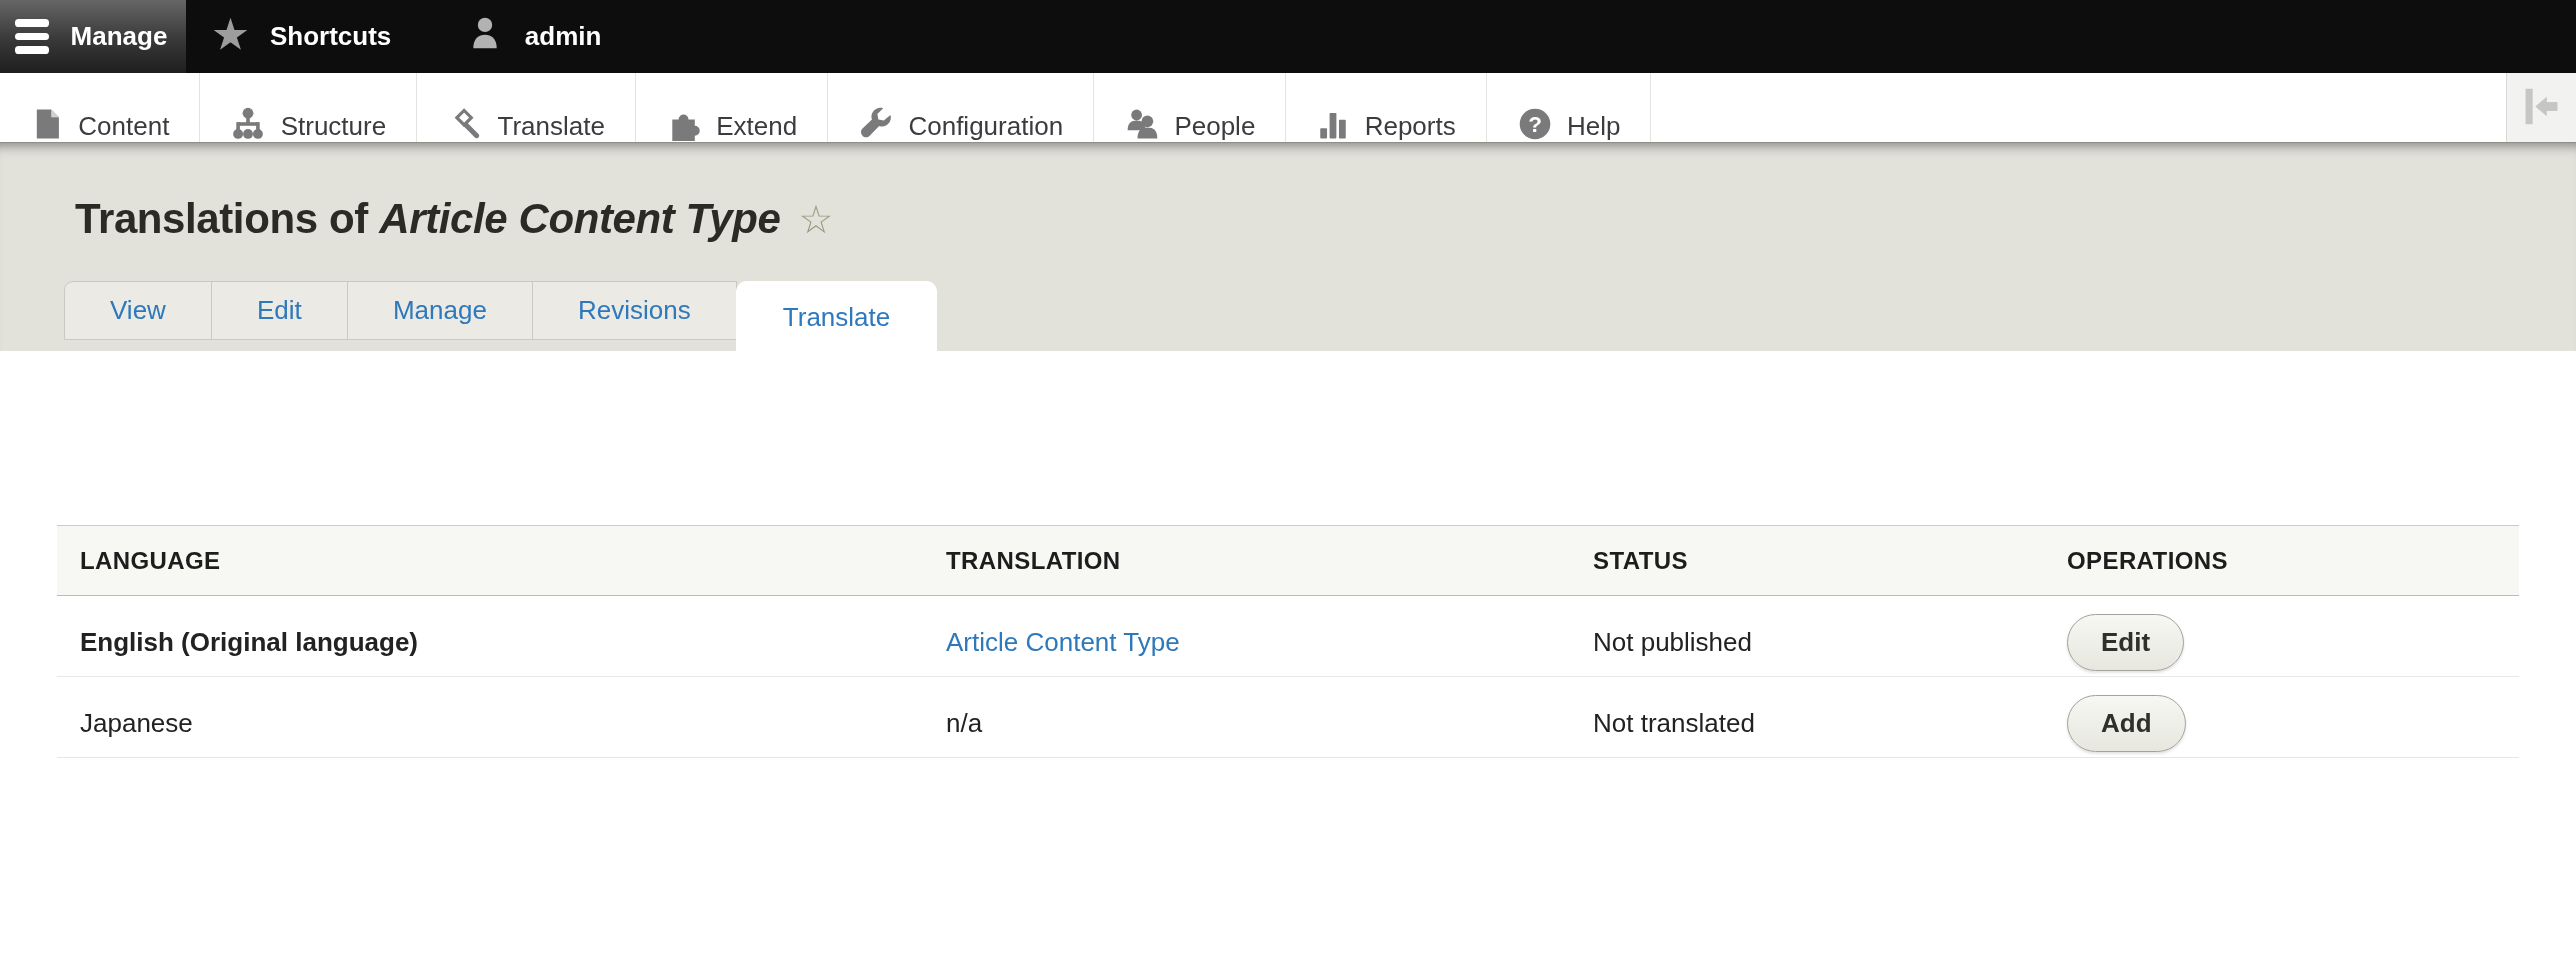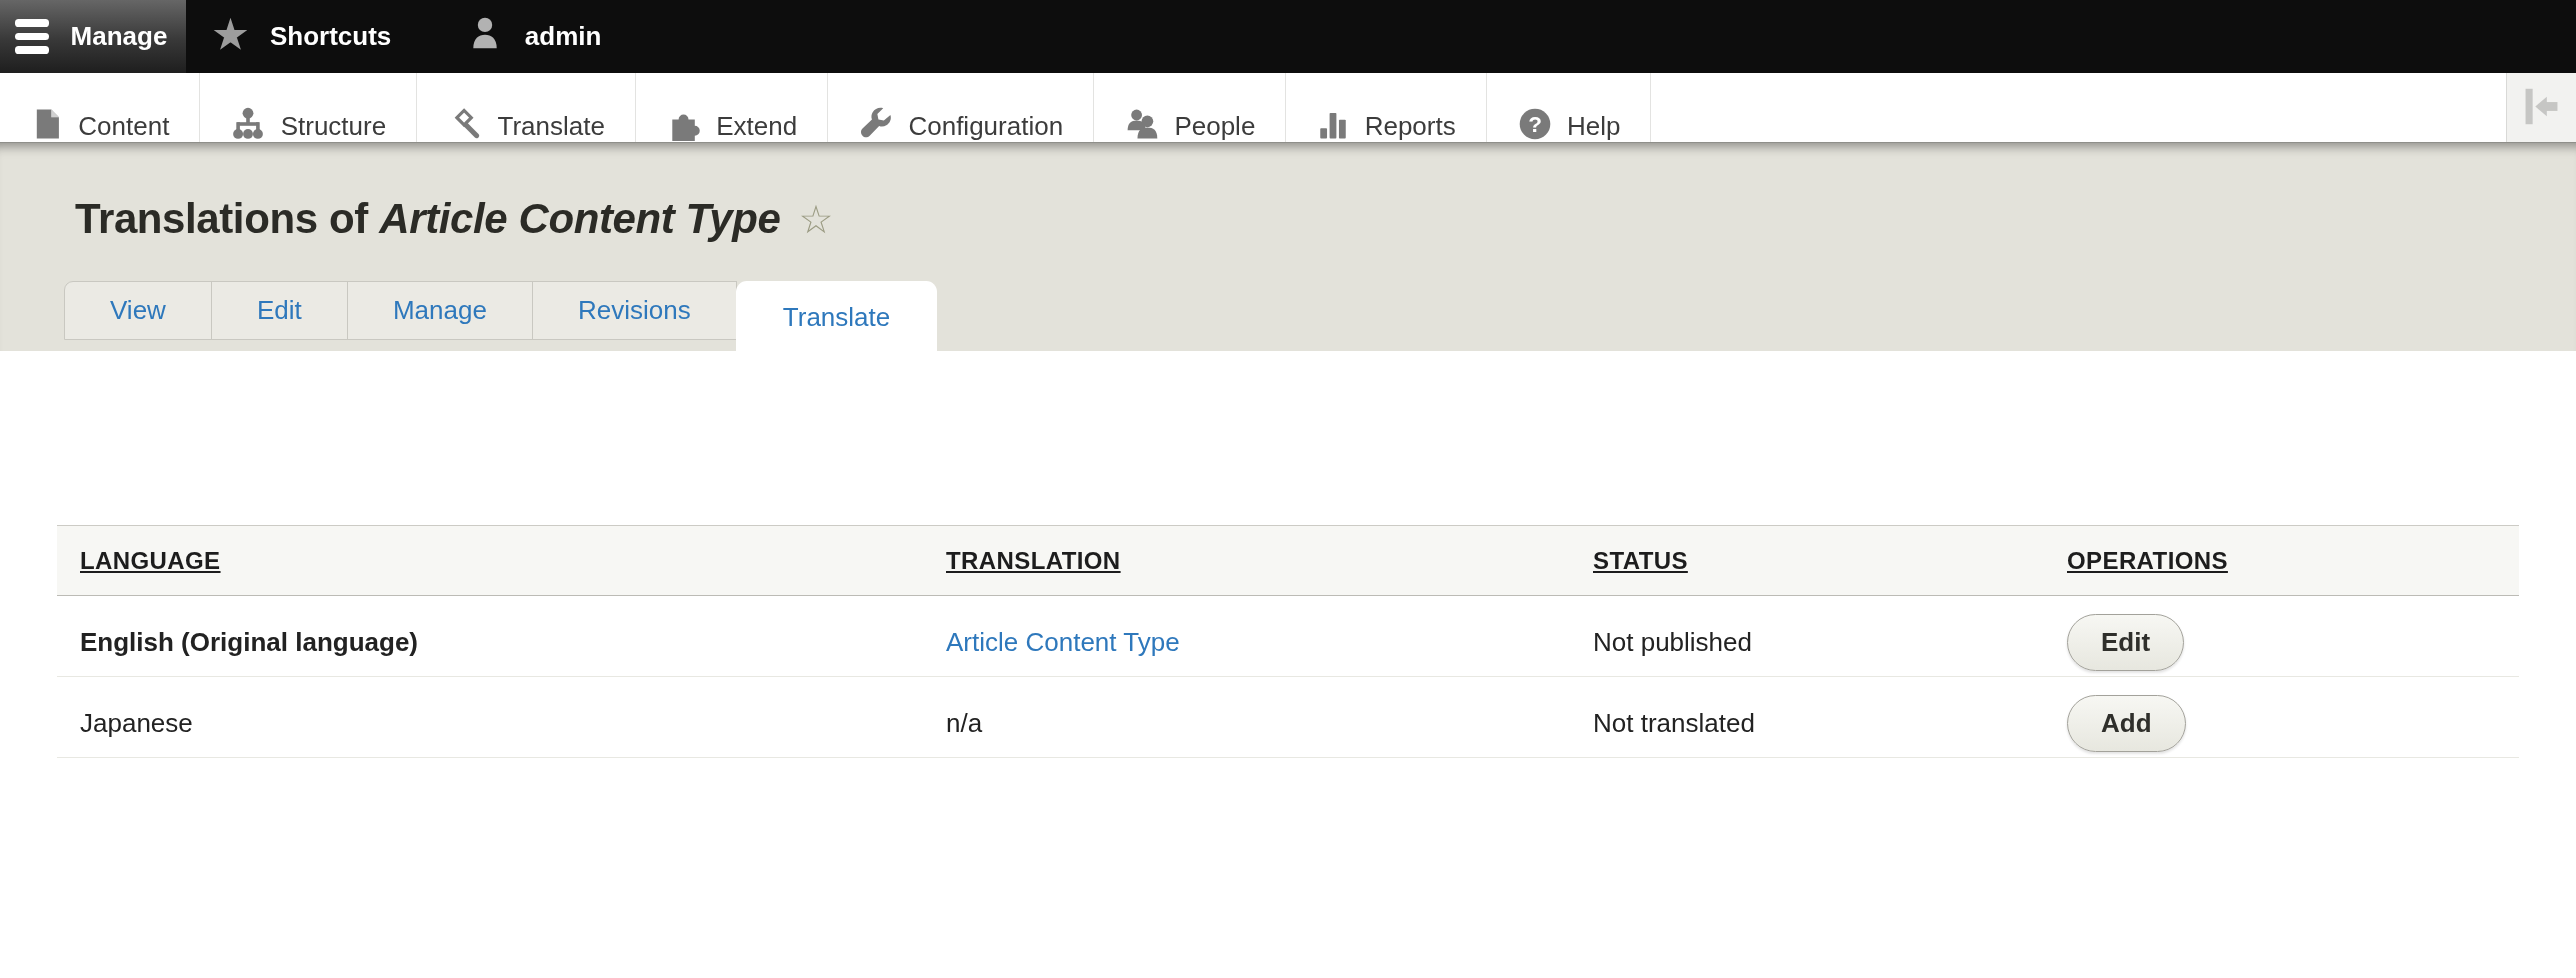--- a/index.html
+++ b/index.html
@@ -87,21 +87,21 @@
 
   .table-wrap { margin:174px 57px 0 57px; }
   table.translations {
     width:2462px; border-collapse:collapse; table-layout:fixed;
     font-size:26px; color:#222222;
   }
   .translations th {
     height:70px; background:#f7f7f4;
     border-top:0.9px solid #cccbc5; border-bottom:0.9px solid #bcbbb5;
     text-align:left; padding:0 0 0 23px;
-    font-size:24px; font-weight:bold; color:#1d1d1d; letter-spacing:0.4px;text-decoration:underline;
+    font-size:24px; font-weight:bold; color:#1d1d1d; letter-spacing:0.4px;
   }
   .translations td {
     height:81px; border-bottom:0.9px solid #e8e8e2;
     padding:12px 0 0 23px; vertical-align:middle;
   }
   .translations td.lang-bold { font-weight:bold; }
   .translations a.t-link { color:#2e78bc; text-decoration:none; cursor:pointer; }
 
   .op-btn {
     display:inline-block; height:57px; line-height:55px; padding:0 33px;

